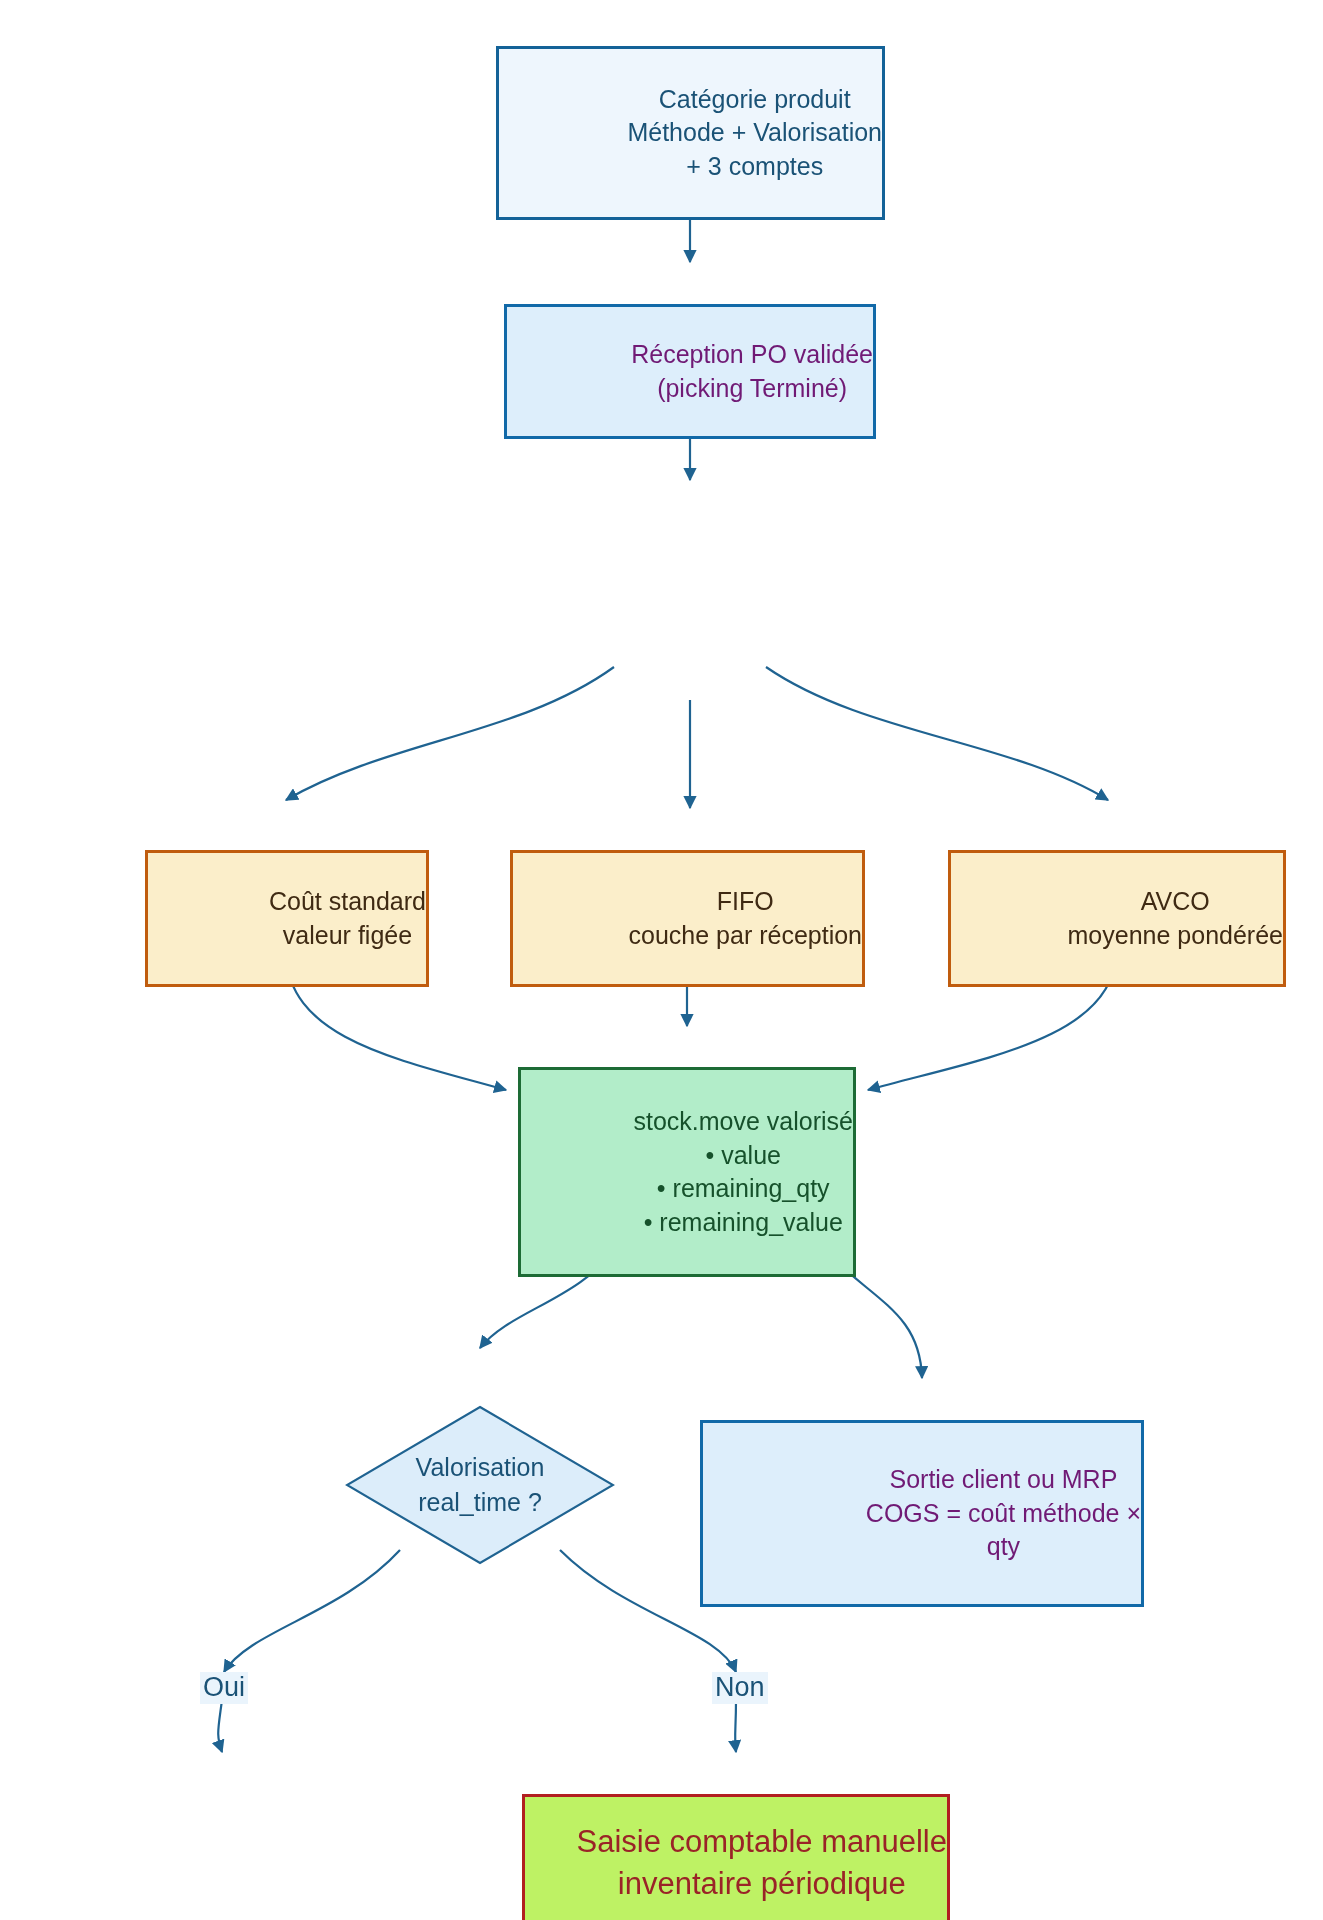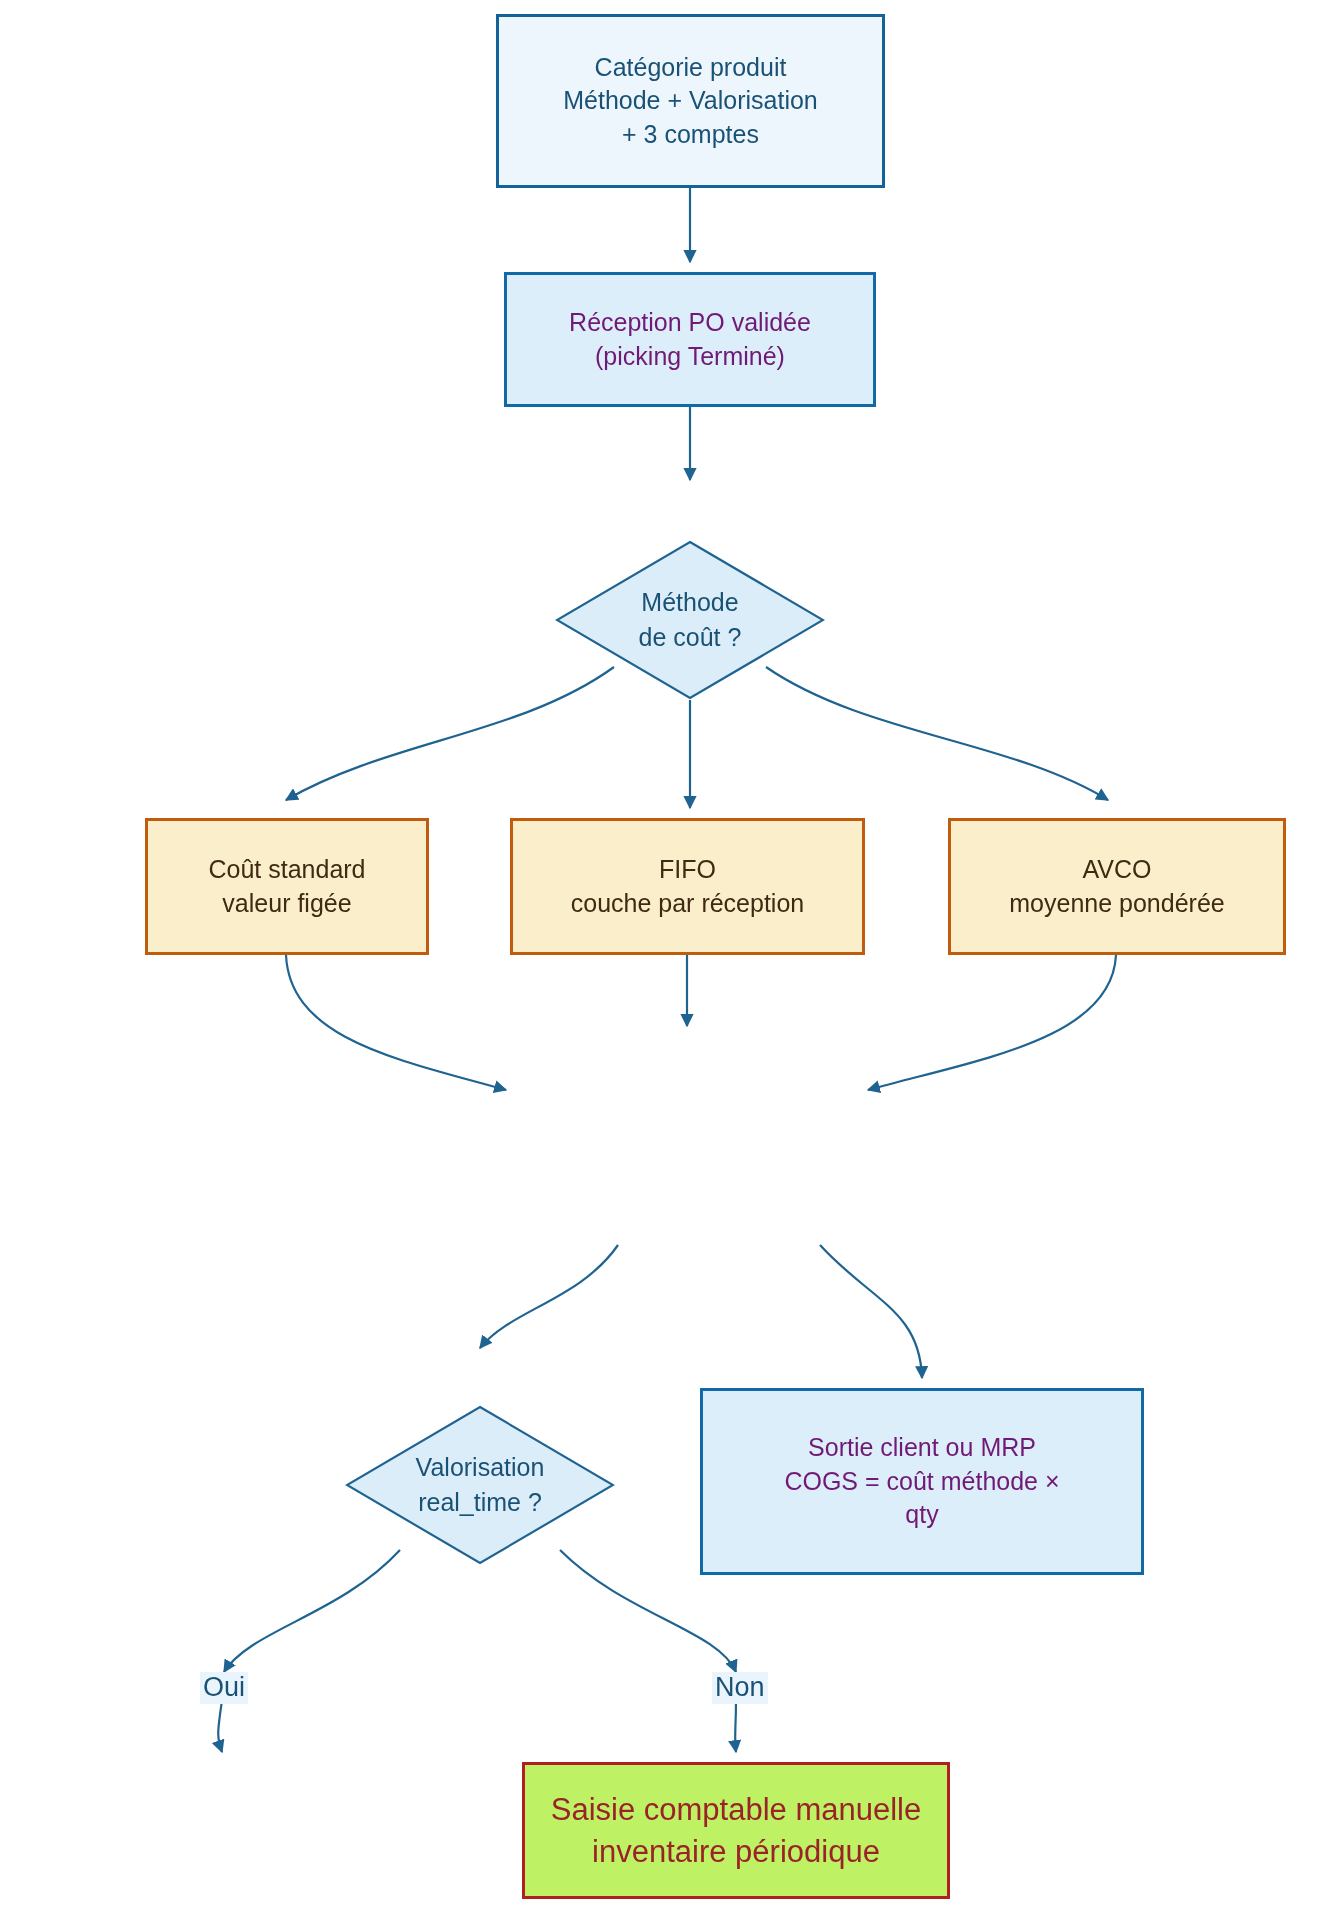--- a/index.html
+++ b/index.html
@@ -23,25 +23,26 @@
     top: 0;
     width: 1323px;
     height: 1920px;
     pointer-events: none;
   }
   .node {
     position: absolute;
     box-sizing: border-box;
     display: flex;
     flex-direction: column;
-    align-items: center;
+    align-items: flex-end;
     justify-content: center;
     text-align: center;
     line-height: 1.34;
     white-space: pre-line;
+    margin-top: 32px;
   }
   .node .label {
     display: block;
     white-space: pre-line;
   }
 
   
   .n-blue-pale {
     background: #eef6fd;
     border: 3px solid #136298;
@@ -162,43 +163,42 @@
     <span class="label">Catégorie produit
 Méthode + Valorisation
 + 3 comptes</span>
   </div>
 
   <div class="node n-blue" style="left:504px; top:272px; width:372px; height:135px;">
     <span class="label">Réception PO validée
 (picking Terminé)</span>
   </div>
 
-  <div class="diamond" style="left:555px; top:540px; width:270px; height:160px;">
-    <svg class="shape" viewBox="0 0 270 160" preserveAspectRatio="none" xmlns="http://www.w3.org/2000/svg">
-      <polygon points="135,2 268,80 135,158 2,80" fill="#dcedfa" stroke="#1f6391" stroke-width="2.2"></polygon>
-    </svg>
-    <div class="dtext">Méthode
-de coût ?</div>
-  </div>
 
   <div class="node n-orange" style="left:145px; top:818px; width:284px; height:137px;">
     <span class="label">Coût standard
 valeur figée</span>
   </div>
 
   <div class="node n-orange" style="left:510px; top:818px; width:355px; height:137px;">
     <span class="label">FIFO
 couche par réception</span>
   </div>
 
   <div class="node n-orange" style="left:948px; top:818px; width:338px; height:137px;">
     <span class="label">AVCO
 moyenne pondérée</span>
   </div>
 
+  <div class="node n-green" style="left:518px; top:1035px; width:338px; height:210px;">
+    <span class="label">stock.move valorisé
+• value
+• remaining_qty
+• remaining_value</span>
+  </div>
 
   <div class="diamond" style="left:345px; top:1405px; width:270px; height:160px;">
     <svg class="shape" viewBox="0 0 270 160" preserveAspectRatio="none" xmlns="http://www.w3.org/2000/svg">
       <polygon points="135,2 268,80 135,158 2,80" fill="#dcedfa" stroke="#1f6391" stroke-width="2.2"></polygon>
     </svg>
     <div class="dtext">Valorisation
 real_time ?</div>
   </div>
 
   <div class="node n-blue" style="left:700px; top:1388px; width:444px; height:187px;">

